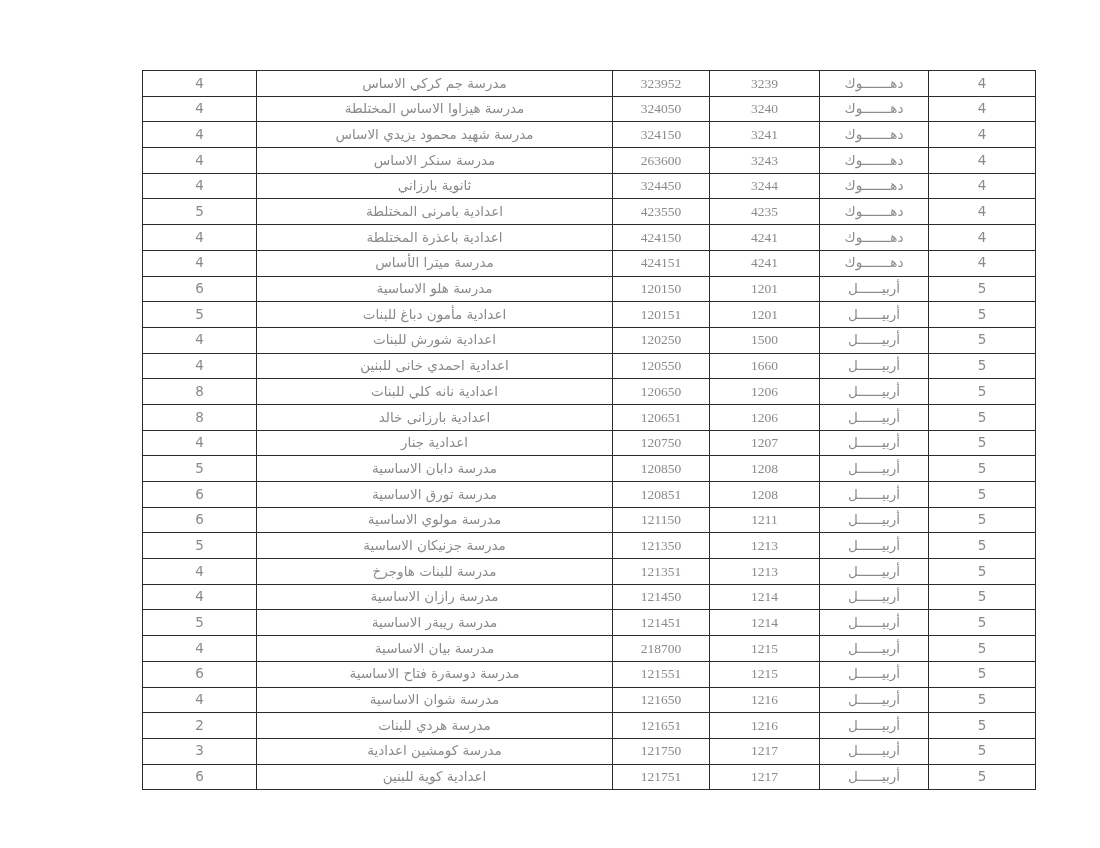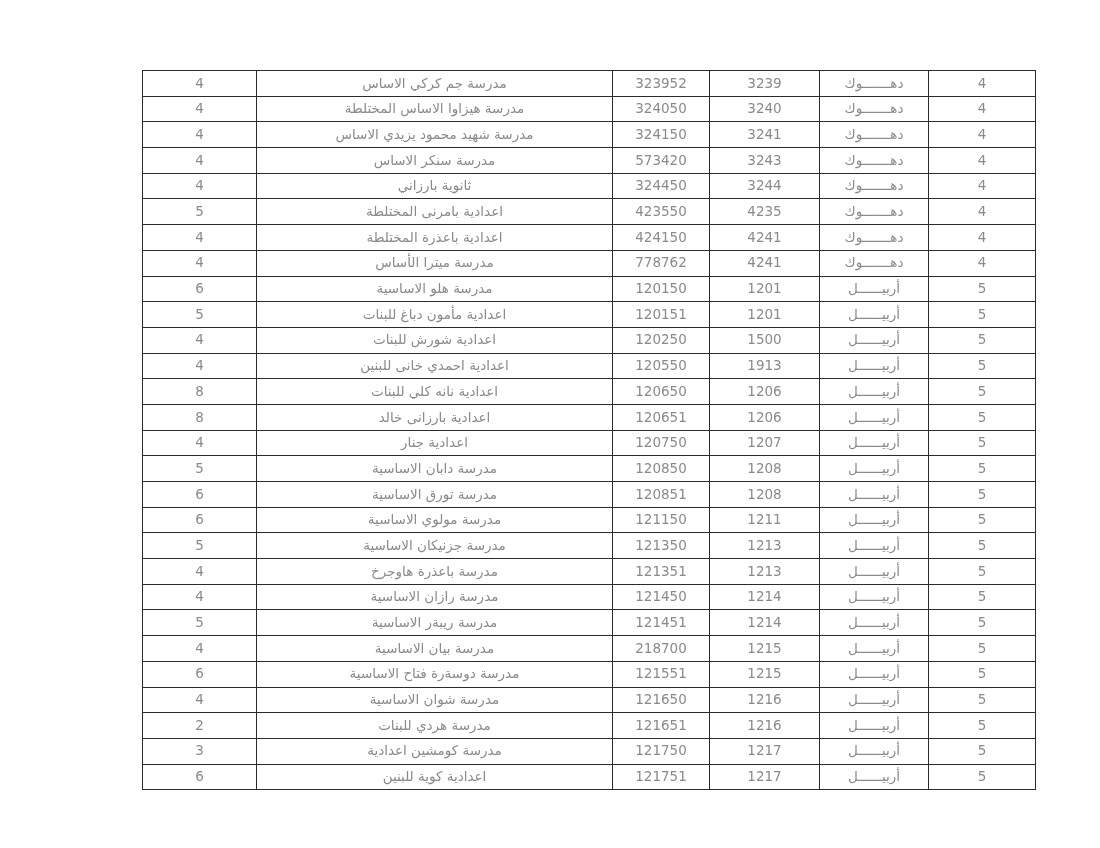--- a/index.html
+++ b/index.html
@@ -69,20 +69,21 @@
   td.cell-gov-name {
     font-size: 13.5px;
     color: #9a9a9a;
     letter-spacing: 0.2px;
   }
 
   td.cell-num {
     font-size: 13.5px;
     color: #8a8a8a;
     direction: ltr;
+    font-family: Liberation Serif, serif;
   }
 
   td.cell-count {
     font-size: 13.5px;
     color: #8a8a8a;
     direction: ltr;
   }
 </style>
 </head>
 <body>
@@ -120,21 +121,21 @@
             <td class="cell-gov-name">دهـــــــوك</td>
             <td class="cell-num">3241</td>
             <td class="cell-num">324150</td>
             <td class="cell-school">مدرسة شهيد محمود يزيدي الاساس</td>
             <td class="cell-count">4</td>
           </tr>
           <tr>
             <td class="cell-count">4</td>
             <td class="cell-gov-name">دهـــــــوك</td>
             <td class="cell-num">3243</td>
-            <td class="cell-num">573420</td>
+            <td class="cell-num">263600</td>
             <td class="cell-school">مدرسة سنكر الاساس</td>
             <td class="cell-count">4</td>
           </tr>
           <tr>
             <td class="cell-count">4</td>
             <td class="cell-gov-name">دهـــــــوك</td>
             <td class="cell-num">3244</td>
             <td class="cell-num">324450</td>
             <td class="cell-school">ثانوية بارزاني</td>
             <td class="cell-count">4</td>
@@ -152,21 +153,21 @@
             <td class="cell-gov-name">دهـــــــوك</td>
             <td class="cell-num">4241</td>
             <td class="cell-num">424150</td>
             <td class="cell-school">اعدادية باعذرة المختلطة</td>
             <td class="cell-count">4</td>
           </tr>
           <tr>
             <td class="cell-count">4</td>
             <td class="cell-gov-name">دهـــــــوك</td>
             <td class="cell-num">4241</td>
-            <td class="cell-num">778762</td>
+            <td class="cell-num">424151</td>
             <td class="cell-school">مدرسة ميترا الأساس</td>
             <td class="cell-count">4</td>
           </tr>
           <tr>
             <td class="cell-count">5</td>
             <td class="cell-gov-name">أربيــــــل</td>
             <td class="cell-num">1201</td>
             <td class="cell-num">120150</td>
             <td class="cell-school">مدرسة هلو الاساسية</td>
             <td class="cell-count">6</td>
@@ -183,21 +184,21 @@
             <td class="cell-count">5</td>
             <td class="cell-gov-name">أربيــــــل</td>
             <td class="cell-num">1500</td>
             <td class="cell-num">120250</td>
             <td class="cell-school">اعدادية شورش للبنات</td>
             <td class="cell-count">4</td>
           </tr>
           <tr>
             <td class="cell-count">5</td>
             <td class="cell-gov-name">أربيــــــل</td>
-            <td class="cell-num">1913</td>
+            <td class="cell-num">1660</td>
             <td class="cell-num">120550</td>
             <td class="cell-school">اعدادية احمدي خانى للبنين</td>
             <td class="cell-count">4</td>
           </tr>
           <tr>
             <td class="cell-count">5</td>
             <td class="cell-gov-name">أربيــــــل</td>
             <td class="cell-num">1206</td>
             <td class="cell-num">120650</td>
             <td class="cell-school">اعدادية نانه كلي للبنات</td>
@@ -249,21 +250,21 @@
             <td class="cell-num">1213</td>
             <td class="cell-num">121350</td>
             <td class="cell-school">مدرسة جزنيكان الاساسية</td>
             <td class="cell-count">5</td>
           </tr>
           <tr>
             <td class="cell-count">5</td>
             <td class="cell-gov-name">أربيــــــل</td>
             <td class="cell-num">1213</td>
             <td class="cell-num">121351</td>
-            <td class="cell-school">مدرسة باعذرة هاوجرخ</td>
+            <td class="cell-school">مدرسة للبنات هاوجرخ</td>
             <td class="cell-count">4</td>
           </tr>
           <tr>
             <td class="cell-count">5</td>
             <td class="cell-gov-name">أربيــــــل</td>
             <td class="cell-num">1214</td>
             <td class="cell-num">121450</td>
             <td class="cell-school">مدرسة رازان الاساسية</td>
             <td class="cell-count">4</td>
           </tr>

